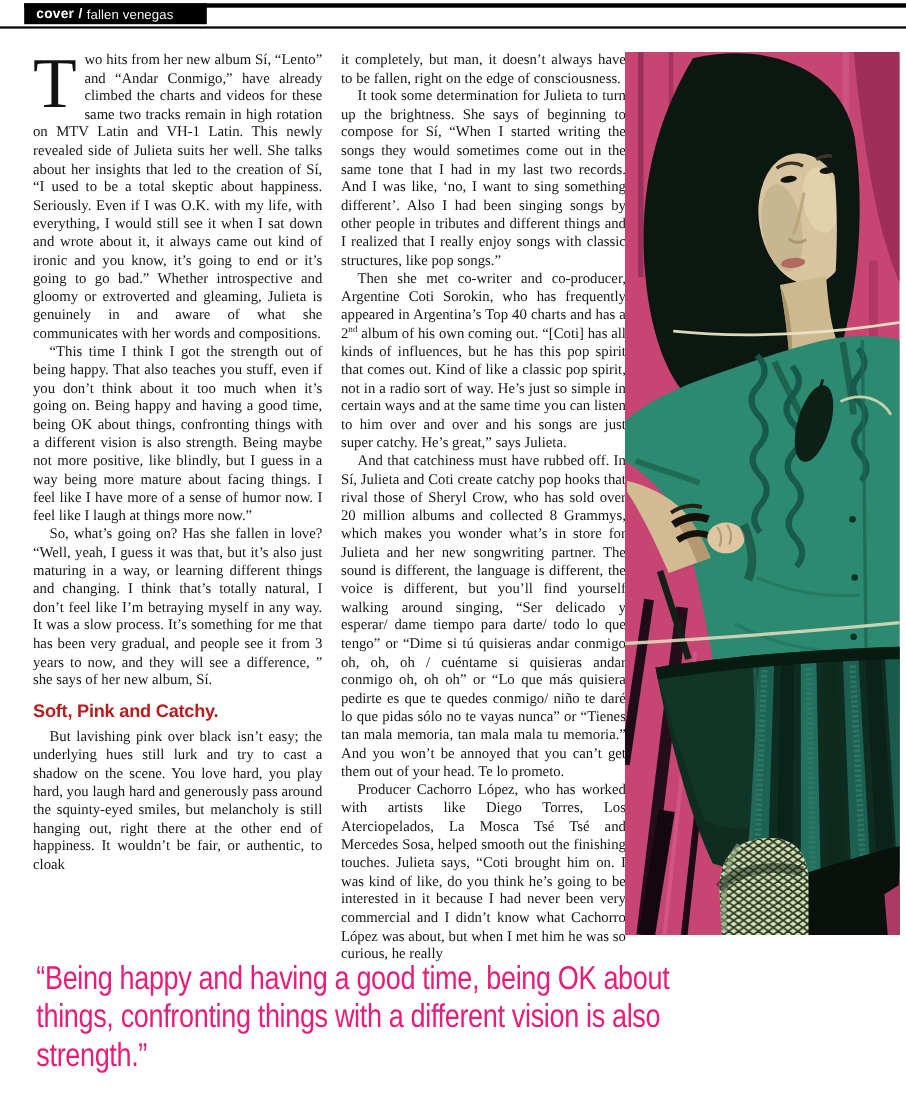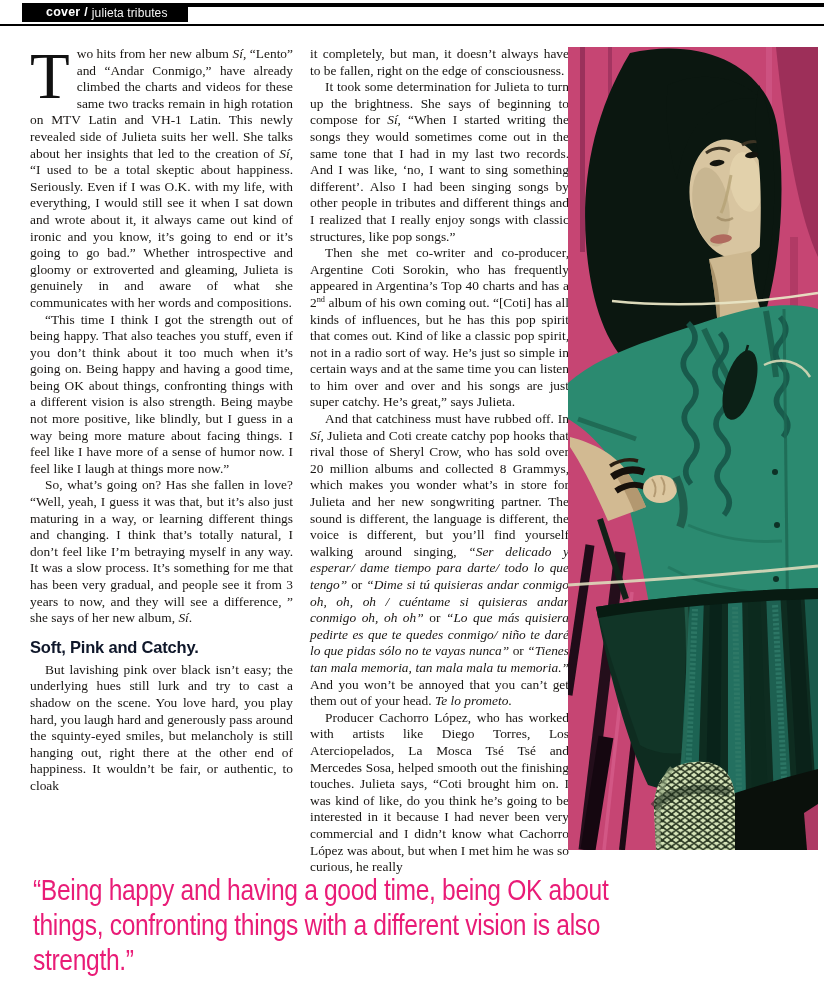--- a/index.html
+++ b/index.html
@@ -2,37 +2,37 @@
 <html lang="en" style="--ink: #181512; --quote-pink: #e91c77; --photo-pink: #c64573; --hair-dark: #0b1710; --shirt-teal: #2b8a70; --skirt-green: #0e2c20; --fishnet-base: #d5e3b8;"><head>
 <meta charset="utf-8">
 <style>
   html,body{margin:0;padding:0;background:#fff;}
   .page{position:relative;width:824px;height:1000px;background:#fff;overflow:hidden;
         font-family:"Liberation Serif",serif;color:var(--ink,#181512);}
 
   
   .header-rule-top{position:absolute;left:22px;right:0;top:3px;height:4px;background:#000;}
   .header-tab{position:absolute;left:22px;top:3px;width:166px;height:19px;background:#000;
-              display:flex;align-items:center;padding-left:24px;box-sizing:border-box;white-space:nowrap;}
+              display:flex;align-items:center;padding-left:11px;box-sizing:border-box;white-space:nowrap;}
   .tab-bold{font:bold 12.5px/1 "Liberation Sans",sans-serif;color:#fff;letter-spacing:.2px;}
   .tab-slash{font:bold 12.5px/1 "Liberation Sans",sans-serif;color:#fff;margin:0 4px;}
   .tab-light{font:12px/1 "Liberation Sans",sans-serif;color:#f4f4f4;letter-spacing:.1px;}
   .header-rule-thin{position:absolute;left:0;right:0;top:24px;height:2px;background:#000;}
 
   
   .col{position:absolute;top:46px;font-size:13.4px;line-height:16.6px;text-align:justify;
        hyphens:auto;-webkit-hyphens:auto;}
   .col1{left:30px;width:263px;}
   .col2{left:310px;width:259px;}
   .para{margin:0;}
   .para.indent{text-indent:15px;}
   .dropcap{float:left;font-size:65px;line-height:55px;padding:3px 7px 0 0;color:#111;}
   .section-heading{font:bold 16.5px/1.15 "Liberation Sans",sans-serif;letter-spacing:-.2px;
-                   margin:11px 0 5px 0;text-align:left;color:#0f172a;}
-  .it{font-style:italic;}
+                   margin:11px 0 5px 0;text-align:left;color:#b91c1c;}
+  .it{}
   sup{font-size:.62em;vertical-align:super;line-height:0;}
 
   
   .photo-frame{position:absolute;left:568px;top:47px;width:250px;height:803px;overflow:hidden;}
   .photo-frame svg{display:block;}
   .ph-bg{fill:var(--photo-pink,#c64573);}
   .ph-hair{fill:var(--hair-dark,#0b1710);}
   .ph-shirt{fill:var(--shirt-teal,#2b8a70);}
   .ph-skirt{fill:var(--skirt-green,#0e2c20);}
   .ph-net-base{fill:var(--fishnet-base,#d5e3b8);}
@@ -44,21 +44,21 @@
 </style>
 </head>
 <body>
 
 <div class="page">
 
   <div class="header-rule-top"></div>
   <div class="header-tab">
     <span class="tab-bold">cover</span>
     <span class="tab-slash">/</span>
-    <span class="tab-light">julieta tributes</span>
+    <span class="tab-light">fallen venegas</span>
   </div>
   <div class="header-rule-thin"></div>
 
   <div class="col col1">
     <p class="para"><span class="dropcap">T</span><span><span>wo hits from her new album </span><span class="it">Sí</span><span>, “Lento” and “Andar Conmigo,” have already climbed the charts and videos for these same two tracks remain in high rotation on MTV Latin and VH-1 Latin. This newly revealed side of Julieta suits her well. She talks about her insights that led to the creation of </span><span class="it">Sí</span><span>, “I used to be a total skeptic about happiness. Seriously. Even if I was O.K. with my life, with everything, I would still see it when I sat down and wrote about it, it always came out kind of ironic and you know, it’s going to end or it’s going to go bad.” Whether introspective and gloomy or extroverted and gleaming, Julieta is genuinely in and aware of what she communicates with her words and compositions.</span></span></p>
     <p class="para indent"><span>“This time I think I got the strength out of being happy. That also teaches you stuff, even if you don’t think about it too much when it’s going on. Being happy and having a good time, being OK about things, confronting things with a different vision is also strength. Being maybe not more positive, like blindly, but I guess in a way being more mature about facing things. I feel like I have more of a sense of humor now. I feel like I laugh at things more now.”</span></p>
     <p class="para indent"><span>So, what’s going on? Has she fallen in love? “Well, yeah, I guess it was that, but it’s also just maturing in a way, or learning different things and changing. I think that’s totally natural, I don’t feel like I’m betraying myself in any way. It was a slow process. It’s something for me that has been very gradual, and people see it from 3 years to now, and they will see a difference, ” she says of her new album, </span><span class="it">Sí</span><span>.</span></p>
     <h2 class="section-heading">Soft, Pink and Catchy.</h2>
     <p class="para indent"><span>But lavishing pink over black isn’t easy; the underlying hues still lurk and try to cast a shadow on the scene. You love hard, you play hard, you laugh hard and generously pass around the squinty-eyed smiles, but melancholy is still hanging out, right there at the other end of happiness. It wouldn’t be fair, or authentic, to cloak</span></p>
   </div>

